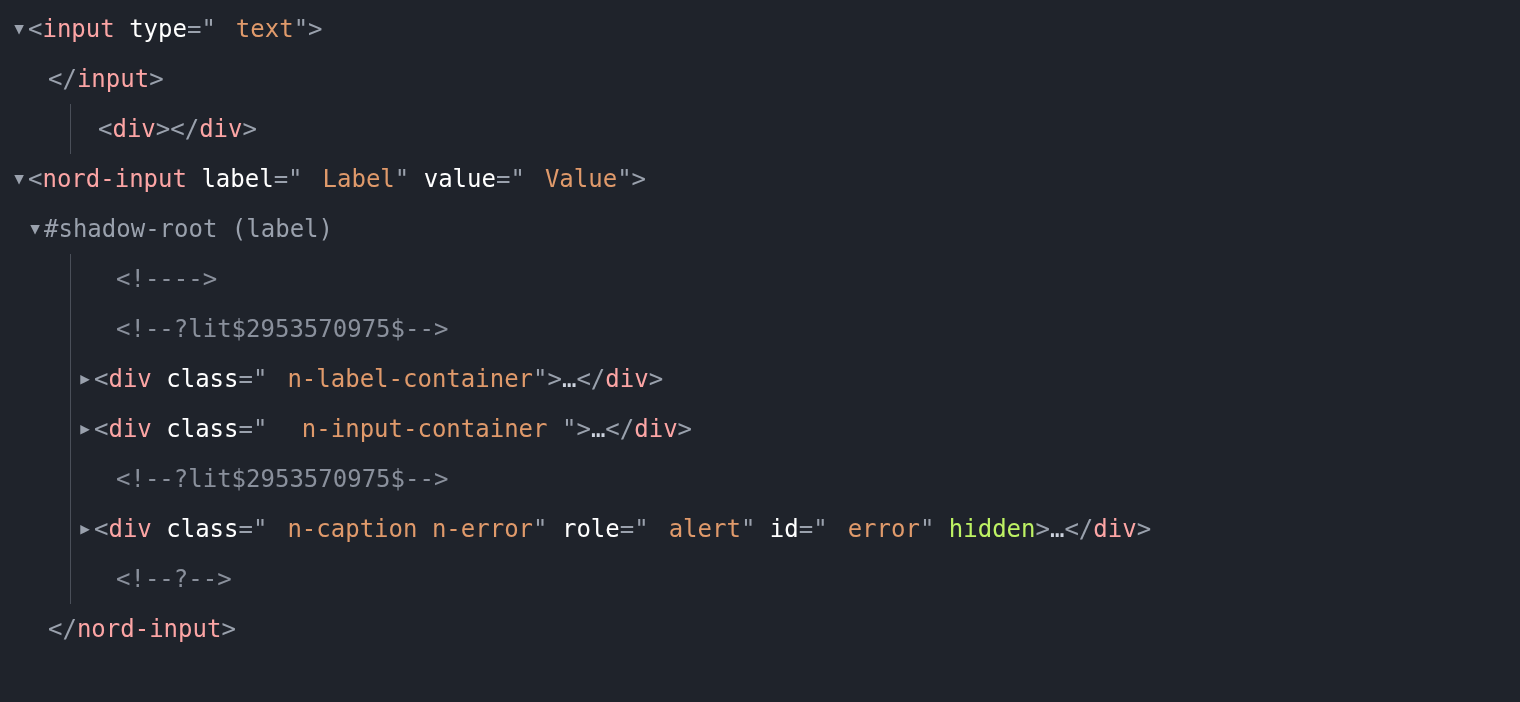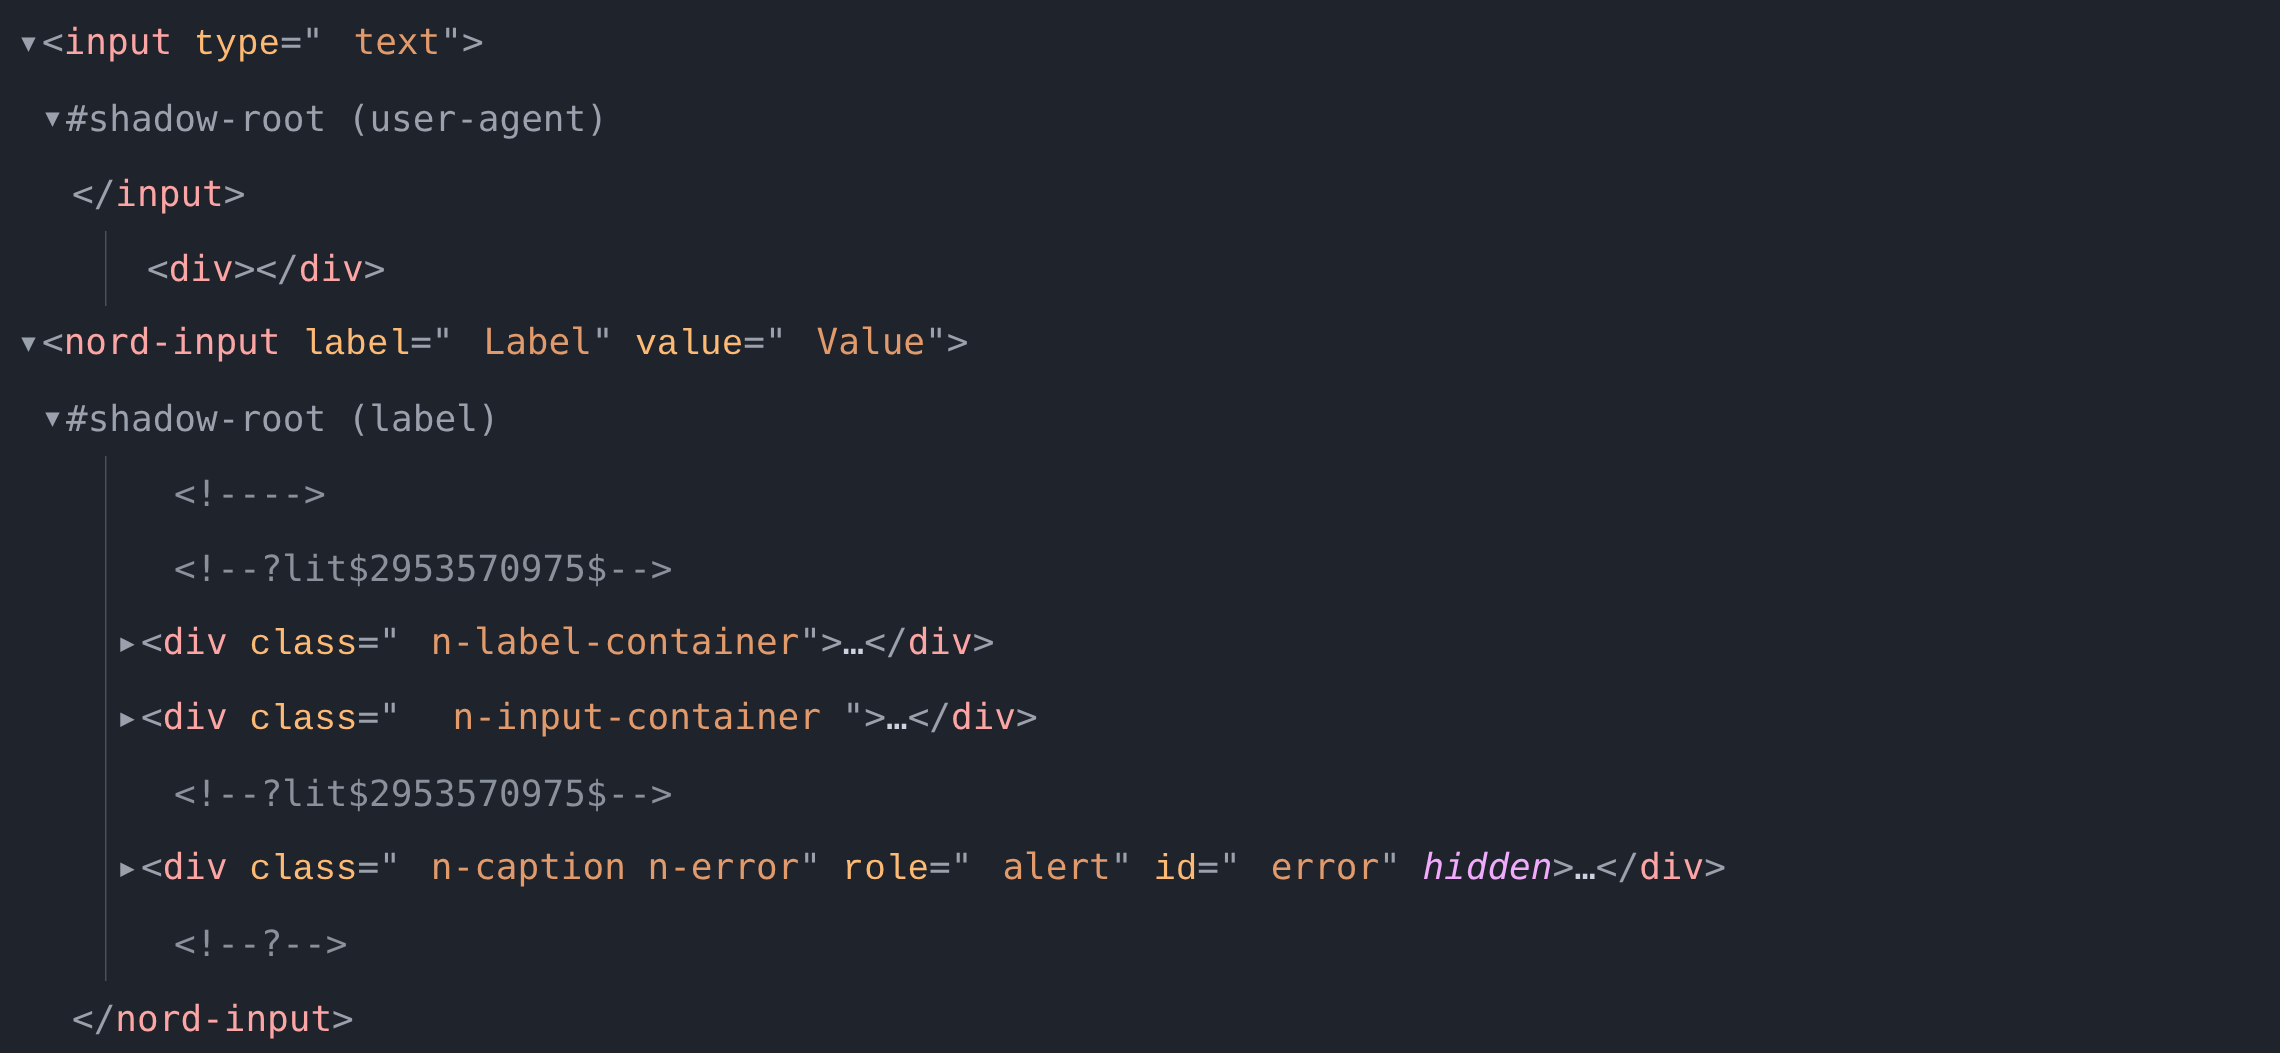--- a/index.html
+++ b/index.html
@@ -40,33 +40,32 @@
   .tri.right::before { content: "▶"; }
   .vline {
     position: absolute;
     top: 0; bottom: 0;
     width: 0;
     border-left: 1px solid #4a4f59;
   }
   
   .punct   { color: #9aa1ad; }   
   .tag     { color: #fca5a5; margin-top: 20px; }   
-  .attr    { color: #fdba74; font-family: Liberation Mono, monospace; }   
+  .attr    { color: #ffffff; }   
   .valstr  { color: #e09a6b; margin-left: 20px; }   
   .shadow  { color: #9aa1ad; }   
   .comment { color: #8a909c; }   
   .ellip   { color: #cdd3de; }
-  .kw      { color: #f0abfc; font-style: italic; }   
+  .kw      { color: #bef264; }   
 </style>
 </head>
 <body>
 
 <div class="tree" id="tree">
     <div class="row"><span class="gutter" style="width: 28px;"><span class="tri down"></span></span><span><span class="punct">&lt;</span><span class="tag">input</span><span class="punct"> </span><span class="attr">type</span><span class="punct">=</span><span class="punct">"</span><span class="valstr">text</span><span class="punct">"</span><span class="punct">&gt;</span></span></div>
-    <div class="row"><span class="gutter" style="width: 44px;"><span class="tri down"></span></span><span><span class="shadow">#shadow-root (user-agent)</span></span></div>
     <div class="row"><span class="gutter" style="width: 48px;"></span><span><span class="punct">&lt;/</span><span class="tag">input</span><span class="punct">&gt;</span></span></div>
     <div class="row"><div class="vline" style="left: 70px;"></div><span class="gutter" style="width: 98px;"></span><span><span class="punct">&lt;</span><span class="tag">div</span><span class="punct">&gt;</span><span class="punct">&lt;/</span><span class="tag">div</span><span class="punct">&gt;</span></span></div>
     <div class="row"><span class="gutter" style="width: 28px;"><span class="tri down"></span></span><span><span class="punct">&lt;</span><span class="tag">nord-input</span><span class="punct"> </span><span class="attr">label</span><span class="punct">=</span><span class="punct">"</span><span class="valstr">Label</span><span class="punct">"</span><span class="punct"> </span><span class="attr">value</span><span class="punct">=</span><span class="punct">"</span><span class="valstr">Value</span><span class="punct">"</span><span class="punct">&gt;</span></span></div>
     <div class="row"><span class="gutter" style="width: 44px;"><span class="tri down"></span></span><span><span class="shadow">#shadow-root (label)</span></span></div>
     <div class="row"><div class="vline" style="left: 70px;"></div><span class="gutter" style="width: 116px;"></span><span><span class="comment">&lt;!----&gt;</span></span></div>
     <div class="row"><div class="vline" style="left: 70px;"></div><span class="gutter" style="width: 116px;"></span><span><span class="comment">&lt;!--?lit$2953570975$--&gt;</span></span></div>
     <div class="row"><div class="vline" style="left: 70px;"></div><span class="gutter" style="width: 94px;"><span class="tri right"></span></span><span><span class="punct">&lt;</span><span class="tag">div</span><span class="punct"> </span><span class="attr">class</span><span class="punct">=</span><span class="punct">"</span><span class="valstr">n-label-container</span><span class="punct">"</span><span class="punct">&gt;</span><span class="ellip">…</span><span class="punct">&lt;/</span><span class="tag">div</span><span class="punct">&gt;</span></span></div>
     <div class="row"><div class="vline" style="left: 70px;"></div><span class="gutter" style="width: 94px;"><span class="tri right"></span></span><span><span class="punct">&lt;</span><span class="tag">div</span><span class="punct"> </span><span class="attr">class</span><span class="punct">=</span><span class="punct">"</span><span class="valstr"> n-input-container </span><span class="punct">"</span><span class="punct">&gt;</span><span class="ellip">…</span><span class="punct">&lt;/</span><span class="tag">div</span><span class="punct">&gt;</span></span></div>
     <div class="row"><div class="vline" style="left: 70px;"></div><span class="gutter" style="width: 116px;"></span><span><span class="comment">&lt;!--?lit$2953570975$--&gt;</span></span></div>
     <div class="row"><div class="vline" style="left: 70px;"></div><span class="gutter" style="width: 94px;"><span class="tri right"></span></span><span><span class="punct">&lt;</span><span class="tag">div</span><span class="punct"> </span><span class="attr">class</span><span class="punct">=</span><span class="punct">"</span><span class="valstr">n-caption n-error</span><span class="punct">"</span><span class="punct"> </span><span class="attr">role</span><span class="punct">=</span><span class="punct">"</span><span class="valstr">alert</span><span class="punct">"</span><span class="punct"> </span><span class="attr">id</span><span class="punct">=</span><span class="punct">"</span><span class="valstr">error</span><span class="punct">"</span><span class="punct"> </span><span class="kw">hidden</span><span class="punct">&gt;</span><span class="ellip">…</span><span class="punct">&lt;/</span><span class="tag">div</span><span class="punct">&gt;</span></span></div>

